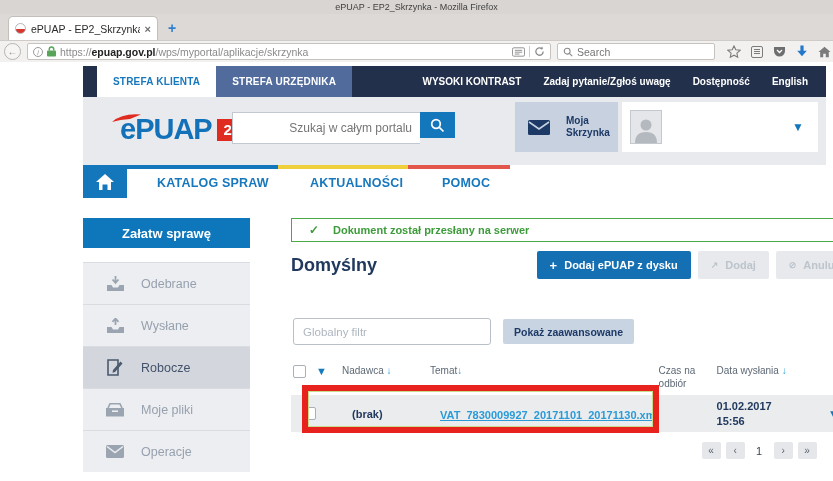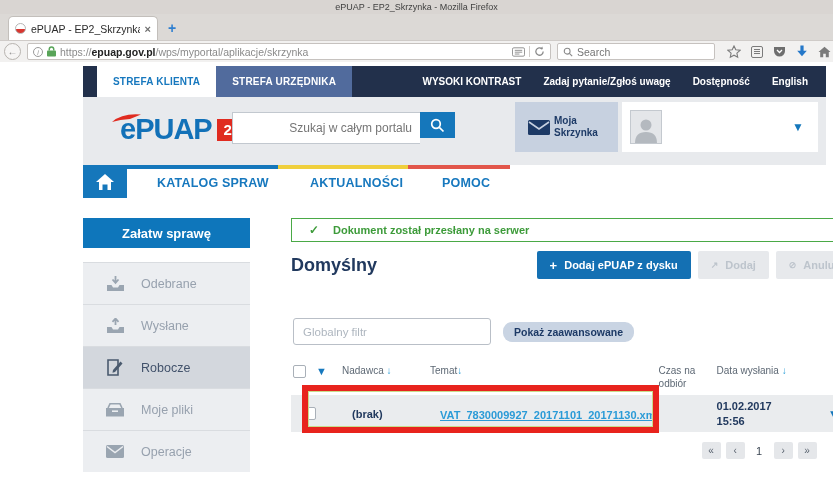--- a/index.html
+++ b/index.html
@@ -42,21 +42,21 @@
   .tb-normal { font-weight:bold; }
 
   .siteheader { height:68px; background:#e8eaed; position:relative; }
   .logo { position:absolute; left:37px; top:16px; display:flex; align-items:center; }
   .logo-swoosh { position:absolute; left:-8px; top:-4px; }
   .logo-text { font-size:29px; font-weight:bold; color:#1271b8; letter-spacing:-1px; }
   .logo-badge { width:22px; height:22px; background:#e02b20; color:#fff; font-size:15px; font-weight:bold; text-align:center; line-height:22px; margin-left:5px; }
   .portal-search { position:absolute; left:149px; top:15px; display:flex; }
   .portal-search input { width:188px; height:32px; border:1px solid #c2c8cf; border-right:none; padding:0 8px; font-size:12px; color:#9aa4ae; font-family:"Liberation Sans",sans-serif; outline:none;text-align:right; }
   .portal-search-btn { width:35px; height:26px; background:#1577bb; display:flex; align-items:center; justify-content:center; }
-  .moja { position:absolute; left:432px; top:5px; width:103px; height:50px; background:#c7d1e0; display:flex; align-items:center; gap:4px; padding-left:13px; }
+  .moja { position:absolute; left:432px; top:5px; width:103px; height:50px; background:#c7d1e0; display:flex; align-items:center; gap:16px; padding-left:13px; }
   .moja-label { font-size:10px; font-weight:bold; color:#1d3a66; line-height:1.25; width:48px; }
   .userbox { position:absolute; left:539px; top:5px; width:196px; height:50px; background:#fff; display:flex; align-items:center; }
   .avatar { width:32px; height:34px; border:1px solid #c4c9cf; background:#e4e6e9; margin-left:8px; display:flex; align-items:flex-end; justify-content:center; overflow:hidden; }
   .user-caret { margin-left:auto; margin-right:14px; color:#1577bb; font-size:12px; }
 
   .navrow { height:34px; background:#fff; position:relative; }
   .tricolor { position:absolute; left:0; top:0; height:4px; width:427px; background:linear-gradient(to right, #1577bb 0 195px, #efcf3c 195px 325px, #e2564b 325px 427px); }
   .nav-home { position:absolute; left:0; top:0; width:44px; height:33px; background:#1577bb; display:flex; align-items:center; justify-content:center; }
   .nav-link { position:absolute; top:4px; height:29px; line-height:29px; font-size:12.5px; font-weight:bold; color:#1778be; letter-spacing:.2px; }
   .nav-katalog { left:74px; } .nav-aktualnosci { left:227px; } .nav-pomoc { left:359px; }
@@ -80,21 +80,21 @@
   .btns { display:flex; gap:7px; }
   .btn { height:28px; border:none; border-radius:2px; font-size:11px; font-weight:bold; font-family:"Liberation Sans",sans-serif; display:flex; align-items:center; gap:7px; padding:0 13px; }
   .btn-primary { background:#1470b3; color:#fff; }
   .btn-primary .bplus { font-size:13px; font-weight:bold; }
   .btn-disabled { background:#e7e9ec; color:#bdc4cc; }
   .btn-disabled .bglyph { font-size:9px; }
 
   .filterrow { margin-top:38px; display:flex; align-items:center; }
   .global-filter { width:198px; height:27px; border:1px solid #b9bfc7; border-radius:3px; margin-left:2px; padding:0 9px; font-size:11.5px; color:#8b95a0; font-family:"Liberation Sans",sans-serif; outline:none; }
   .global-filter::placeholder { color:#aeb6bf; }
-  .adv-btn { margin-left:12px; height:20px; background:#c9d4e3; border:none; border-radius:9px; color:#1d3a66; font-size:10.5px; font-weight:bold; font-family:"Liberation Sans",sans-serif; padding:0 11px; }
+  .adv-btn { margin-left:12px; height:25px; background:#c9d4e3; border:none; border-radius:2px; color:#1d3a66; font-size:10.5px; font-weight:bold; font-family:"Liberation Sans",sans-serif; padding:0 11px; }
 
   .thead { margin-top:20px; height:30px; display:flex; align-items:flex-start; padding-left:2px; font-size:10px; color:#5d6874; }
   .cb { width:13px; height:13px; background:#fff; border:1px solid #a9b0b8; border-radius:2px; flex:0 0 auto; }
   .thead .cb { margin-right:10px; }
   .filter-tri { color:#1779be; font-size:11px; width:14px; margin-right:12px; line-height:13px; }
   .col-nadawca { width:88px; }
   .col-temat { flex:1; }
   .col-czas { width:58px; line-height:1.25; }
   .col-data { width:100px; }
   .col-act { width:34px; }

